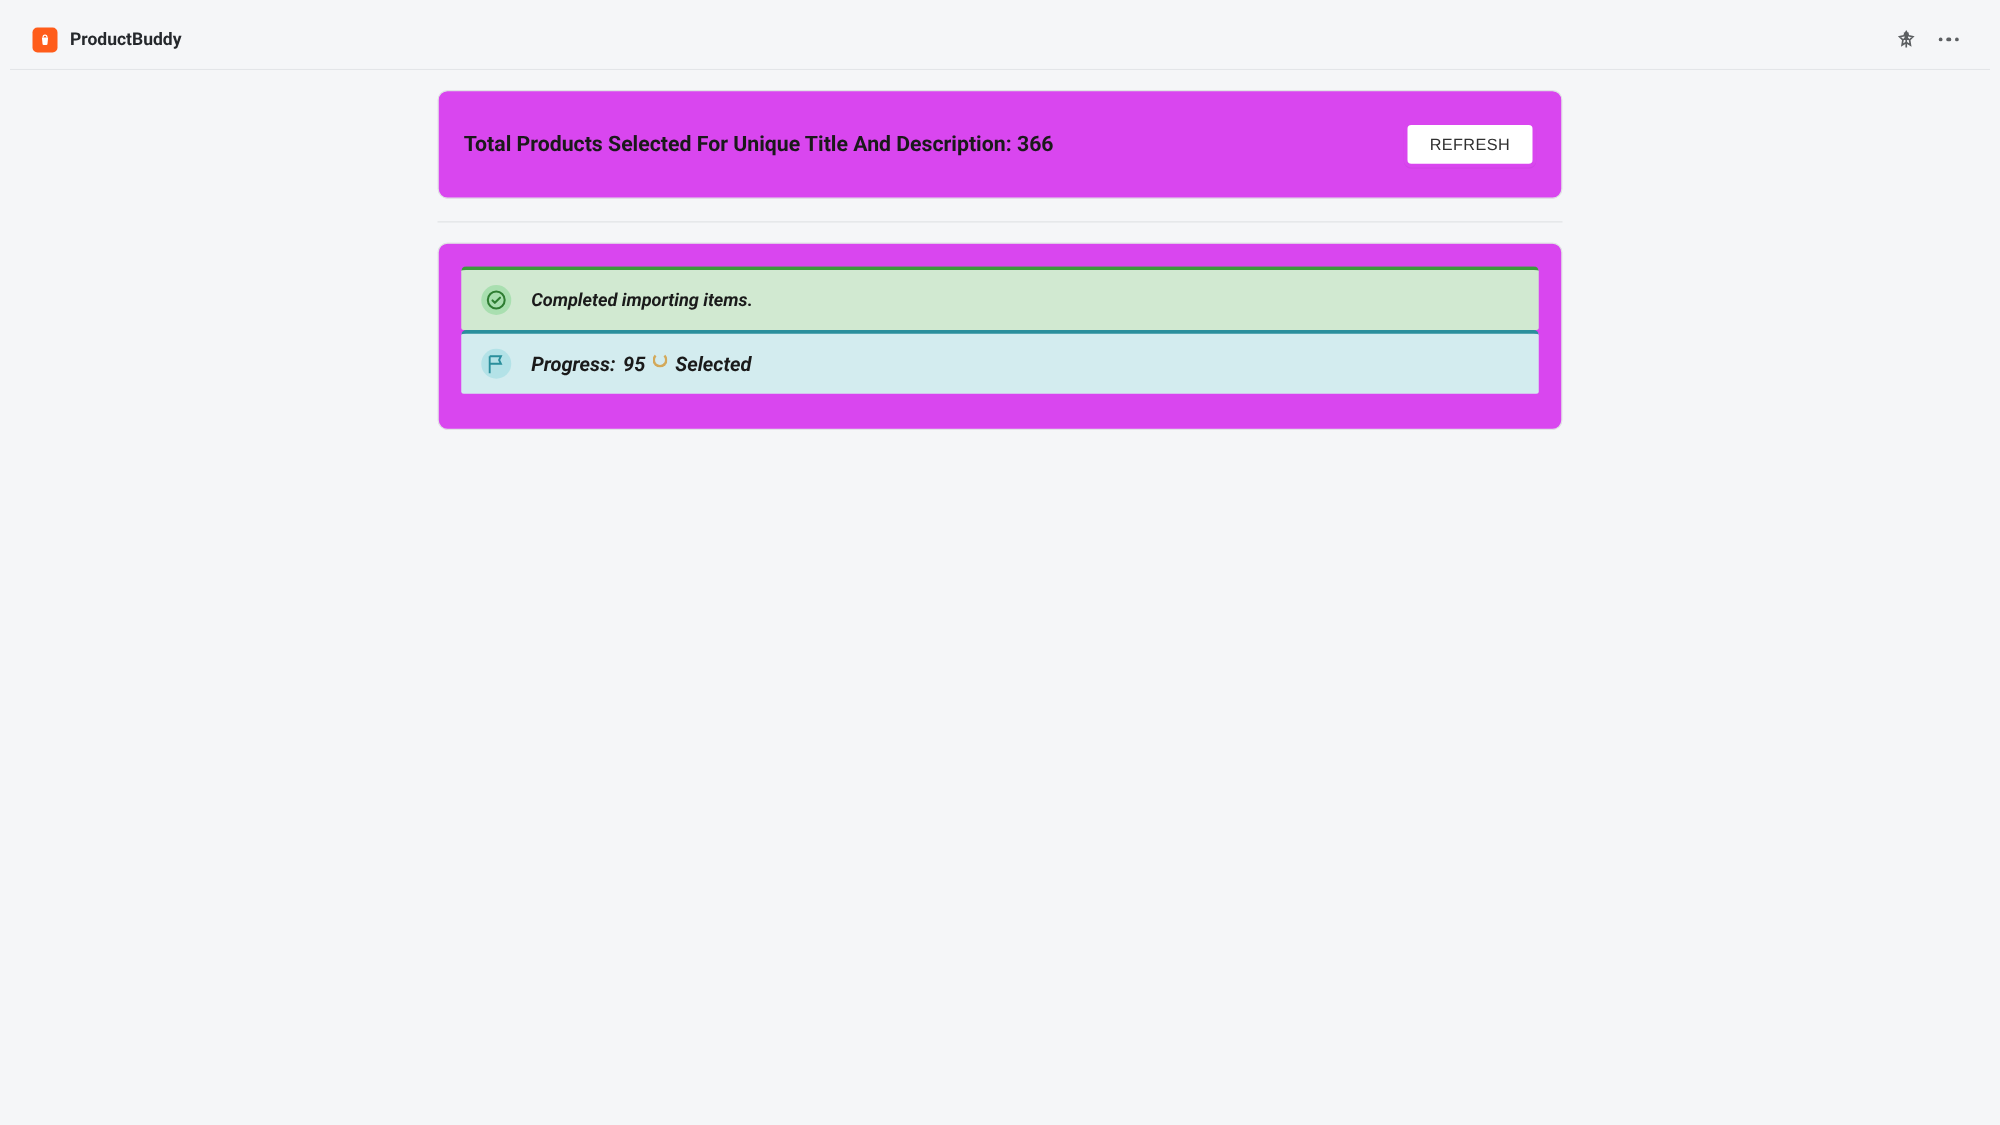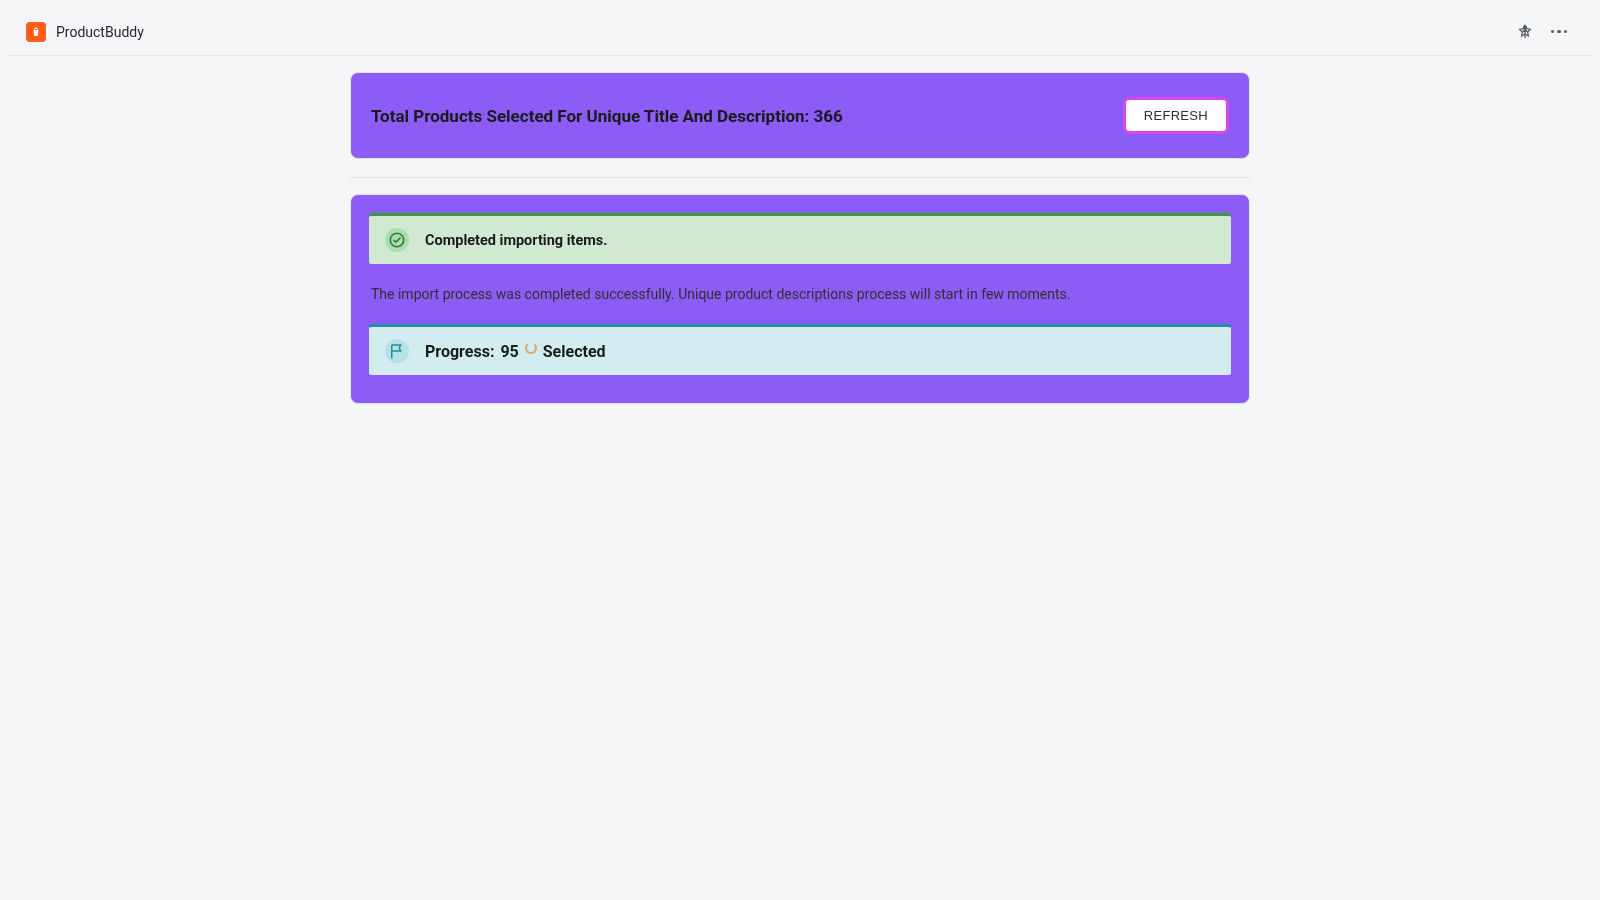--- a/index.html
+++ b/index.html
@@ -21,31 +21,31 @@
       border-radius: 6px 6px 0 0;
     }
     .topbar-left { display: flex; align-items: center; gap: 10px; }
     .app-logo {
       width: 20px; height: 20px;
       background: #ff5c1a;
       border-radius: 4px;
       display: flex; align-items: center; justify-content: center;
     }
     .app-logo svg { display: block; }
-    .app-name { font-size: 14px; color: #25282c; font-weight: 400; }
+    .app-name { font-size: 14px; color: #25282c; font-weight: 700; }
     .topbar-right { display: flex; align-items: center; gap: 16px; padding-right: 6px; }
     .topbar-icon { width: 18px; height: 18px; display: flex; align-items: center; justify-content: center; color: #5c5f62; cursor: pointer; }
     .more-dots { display:flex; gap:3px; }
     .more-dots span { width:3.5px; height:3.5px; border-radius:50%; background:#5c5f62; display:inline-block; }
 
     .page { width: 1600px; padding: 0; }
     .content-wrap { width: 900px; margin: 0 auto; }
 
     .card {
-      background: #8b5cf6;
+      background: #d946ef;
       border: 1px solid #e1e3e5;
       border-radius: 8px;
     }
 
     .header-card {
       margin-top: 16px;
       padding: 24px 20px;
       display: flex; align-items: center; justify-content: space-between;
     }
     .header-title { font-size: 17px; font-weight: 700; color: #1a1a1a; }
@@ -57,21 +57,21 @@
       color: #303030;
       background: #ffffff;
       border: 3px solid #d946ef;
       border-radius: 6px;
       box-shadow: 0 1px 0 rgba(0,0,0,0.04);
       cursor: pointer;
     }
 
     .divider-row { height:1px; background:#e1e3e5; margin: 18px 0 16px; }
 
-    .status-card { padding: 18px 18px 28px 18px; }
+    .status-card { padding: 18px 18px 28px 18px; font-style: italic; }
 
     .alert {
       border-radius: 4px 4px 2px 2px;
       display: flex; align-items: center; gap: 16px;
       padding: 12px 16px;
     }
     .alert-success {
       background: #d1e9d1;
       border-top: 3px solid #3c9a3c;
     }
@@ -152,21 +152,20 @@
       <div class="alert alert-success">
         <div class="icon-wrap">
           <svg width="18" height="18" viewBox="0 0 24 24" fill="none">
             <circle cx="12" cy="12" r="9" stroke="#2e7d32" stroke-width="2.2" fill="none"></circle>
             <path d="M8 12.5l2.5 2.5L16 9.5" stroke="#2e7d32" stroke-width="2.2" fill="none" stroke-linecap="round" stroke-linejoin="round"></path>
           </svg>
         </div>
         <div class="alert-text">Completed importing items.</div>
       </div>
 
-      <div class="info-line">The import process was completed successfully. Unique product descriptions process will start in few moments.</div>
 
       <div class="alert alert-info">
         <div class="icon-wrap">
           <svg width="18" height="18" viewBox="0 0 24 24" fill="none" stroke="#2a8f9c" stroke-width="2">
             <path d="M5 4v18"></path>
             <path d="M5 4h12l-2 4 2 4H5"></path>
           </svg>
         </div>
         <div class="progress-line">
           <span>Progress: </span>

